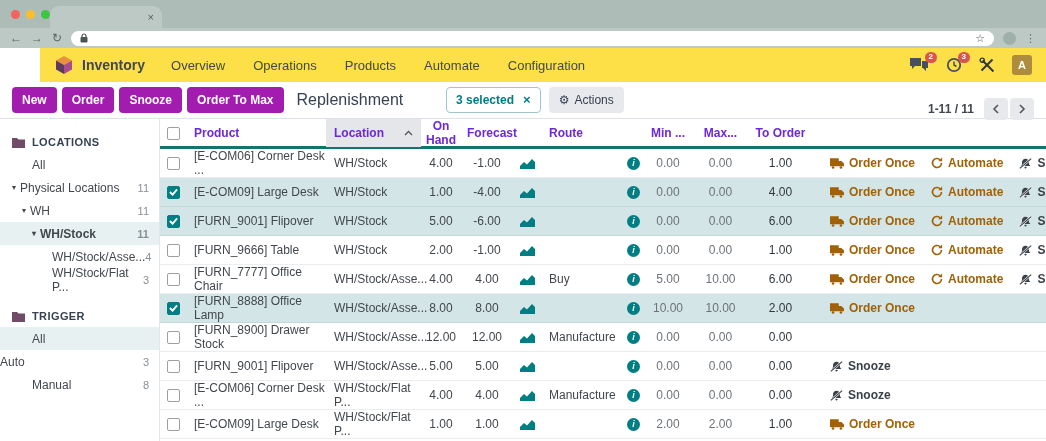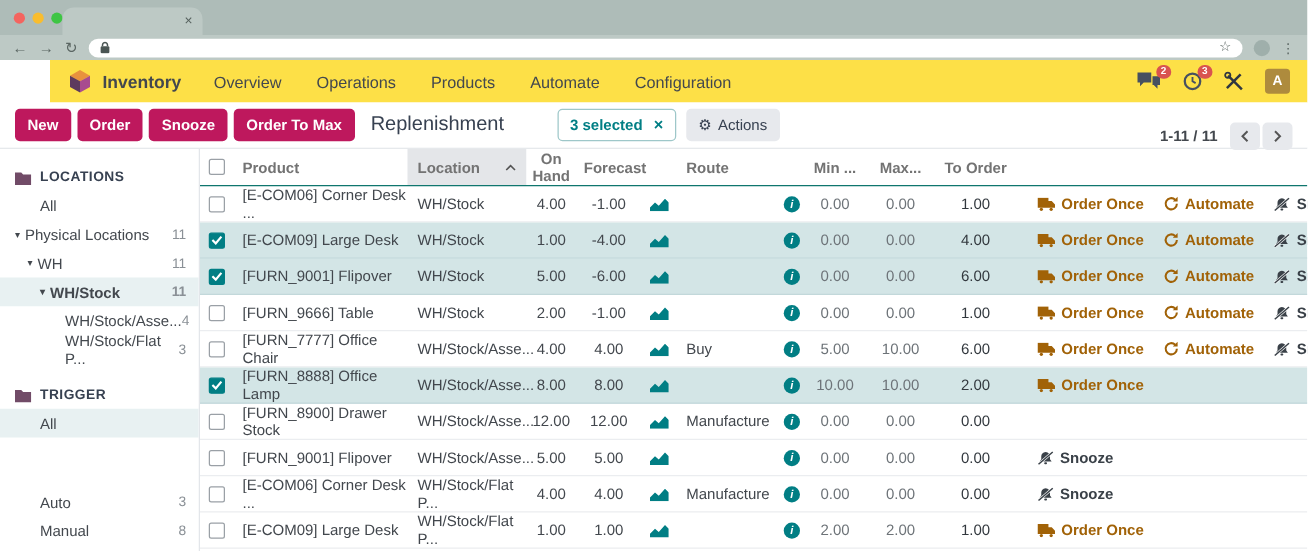--- a/index.html
+++ b/index.html
@@ -36,21 +36,21 @@
   .nav-icon { position:relative; display:inline-flex; }
   .badge { position:absolute; top:-5px; right:-8px; background:#d9534f; color:#fff;
     font-size:8px; font-weight:700; border-radius:7px; padding:1px 4px; line-height:1.1; }
   .nav-avatar { width:20px; height:20px; border-radius:3px; background:#ae8b3d;
     color:#fff; font-size:11px; font-weight:700; display:flex; align-items:center;
     justify-content:center; }
 
   
   .cpanel { height:36px; position:relative; display:flex; align-items:center;
     padding:0 12px; gap:5px; background:#fff; }
-  .btn-primary { background:#be185d; color:#fff; border:none; border-radius:4px;
+  .btn-primary { background:#a21caf; color:#fff; border:none; border-radius:4px;
     padding:6px 10px; font-size:12px; font-weight:700;
     font-family:"Liberation Sans",sans-serif; cursor:pointer; }
   .cp-title { font-size:16px; color:#374151; margin-left:8px; }
   .cp-center { position:absolute; left:446px; top:5px; display:flex; gap:8px; }
   .sel-chip { border:1px solid #9ec7c9; background:#fff; border-radius:4px;
     display:flex; align-items:center; gap:9px; padding:5px 9px; font-size:12px;
     font-weight:700; color:#017E84; cursor:default; }
   .sel-chip .x { cursor:pointer; font-size:13px; line-height:.8; }
   .btn-light { background:#e7e9ed; border:none; border-radius:4px; padding:5px 10px;
     font-size:12px; color:#374151; font-family:"Liberation Sans",sans-serif;
@@ -77,22 +77,22 @@
   .side-item.bold { font-weight:700; }
   .side-caret { font-size:8px; color:#43484e; margin-right:4px; }
   .side-count { margin-left:auto; color:#8a9096; font-size:11px; }
   .side-gap { height:14px; }
 
   
   .tablewrap { flex:1; overflow:hidden; }
   .thead, .trow { display:grid;
     grid-template-columns:26px 140px 95px 46px 46px 28px 80px 25px 50px 55px 65px 1fr;
     align-items:center; }
-  .thead { height:30px; font-size:12px; font-weight:700; color:#737373;
-    border-bottom:1px solid #0f766e; }
+  .thead { height:30px; font-size:12px; font-weight:700; color:#6d28d9;
+    border-bottom:3px solid #0f766e; }
   .trow { height:29px; font-size:12px; color:#42474d; border-bottom:1px solid #ebedf0; }
   .trow.selected { background:#d3e5e6; border-bottom-color:#c2d8da; }
   .cell-pad { padding-left:8px; }
   .num { text-align:center; padding-right:6px; }
   .hdr-location { background:#e4e6e9; height:100%; display:flex; align-items:center;
     justify-content:space-between; padding:0 8px; cursor:pointer; }
   .cb-wrap { display:flex; justify-content:center; }
   .cb { width:13px; height:13px; border:1px solid #9aa0a6; border-radius:2px;
     background:#fff; display:flex; align-items:center; justify-content:center;
     cursor:pointer; }
@@ -258,21 +258,21 @@
     <div class="side-section-title">
       <svg width="13" height="11" viewBox="0 0 13 11">
           <path fill="#714B67" d="M0 1h5l1.5 1.5H13V11H0z"></path>
         </svg>
       <span>TRIGGER</span>
     </div>
     <div id="trigger-list">
         <div class="side-item selected" style="padding-left: 32px;">
           <span>All</span>
         </div>
-        <div class="side-item" style="padding-left: 32px; margin-top: 40px;">
+        <div class="side-item" style="">
           <span>Auto</span>
           <span class="side-count">3</span>
         </div>
         <div class="side-item" style="padding-left: 32px; justify-content: flex-end;">
           <span>Manual</span>
           <span class="side-count">8</span>
         </div>
       </div>
   </div>
 

